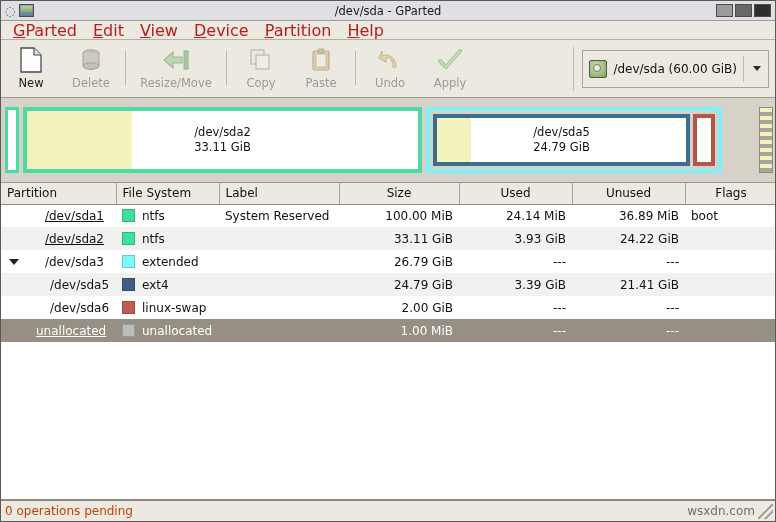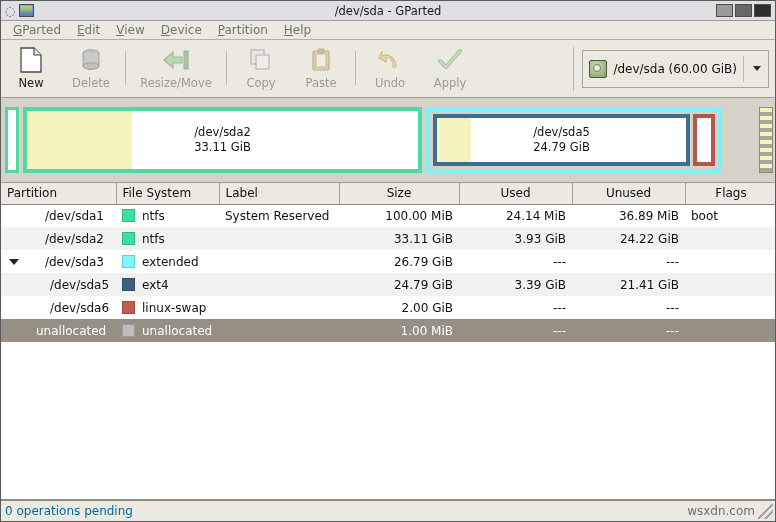--- a/index.html
+++ b/index.html
@@ -59,21 +59,21 @@
   
   .menubar{
     height:19px;flex:0 0 19px;
     background:#ece9e0;
     border-bottom:1px solid #b5b0a4;
     display:flex;align-items:center;
     padding-left:4px;
     box-sizing:border-box;
   }
   .menu-item{
-    padding:1px 8px;font-size:12px;color:#737373;
+    padding:1px 8px;font-size:16px;color:#b91c1c;
     cursor:default;white-space:nowrap;
   }
   .menu-item u{text-decoration:underline;}
 
   
   .toolbar{
     height:58px;flex:0 0 58px;
     background:#ece9e0;
     border-bottom:1px solid #9e998d;
     display:flex;align-items:stretch;
@@ -195,33 +195,33 @@
   .part-inner{display:flex;align-items:center;height:100%;}
   .expander{
     width:13px;flex:0 0 13px;display:flex;align-items:center;justify-content:center;
   }
   .expander .tri{
     width:0;height:0;border-left:5px solid transparent;border-right:5px solid transparent;
     border-top:6px solid #222;
   }
   .pname{flex:1;text-align:right;padding-right:6px;}
   .indent-0{padding-left:0px;}
-  .indent-1{padding-left:16px;}
+  .indent-1{padding-left:16px;text-decoration:underline;}
   .indent-2{padding-left:30px;}
 
   
   .statusbar{
     height:22px;flex:0 0 22px;
     background:#ece9e0;
     border-top:2px solid #8e897d;
     display:flex;align-items:center;
     padding-left:4px;box-sizing:border-box;
     position:relative;
   }
-  .status-text{font-size:12px;color:#0369a1;}
+  .status-text{font-size:12px;color:#c2410c;}
   .watermark{
     margin-left:auto;margin-right:20px;
     font-size:12px;color:#6f6f6f;
   }
   .grip{
     position:absolute;right:2px;top:3px;width:15px;height:15px;
     background:
       linear-gradient(135deg,transparent 45%,#a9a49a 45%,#a9a49a 55%,transparent 55%),
       linear-gradient(135deg,transparent 70%,#a9a49a 70%,#a9a49a 80%,transparent 80%);
   }

